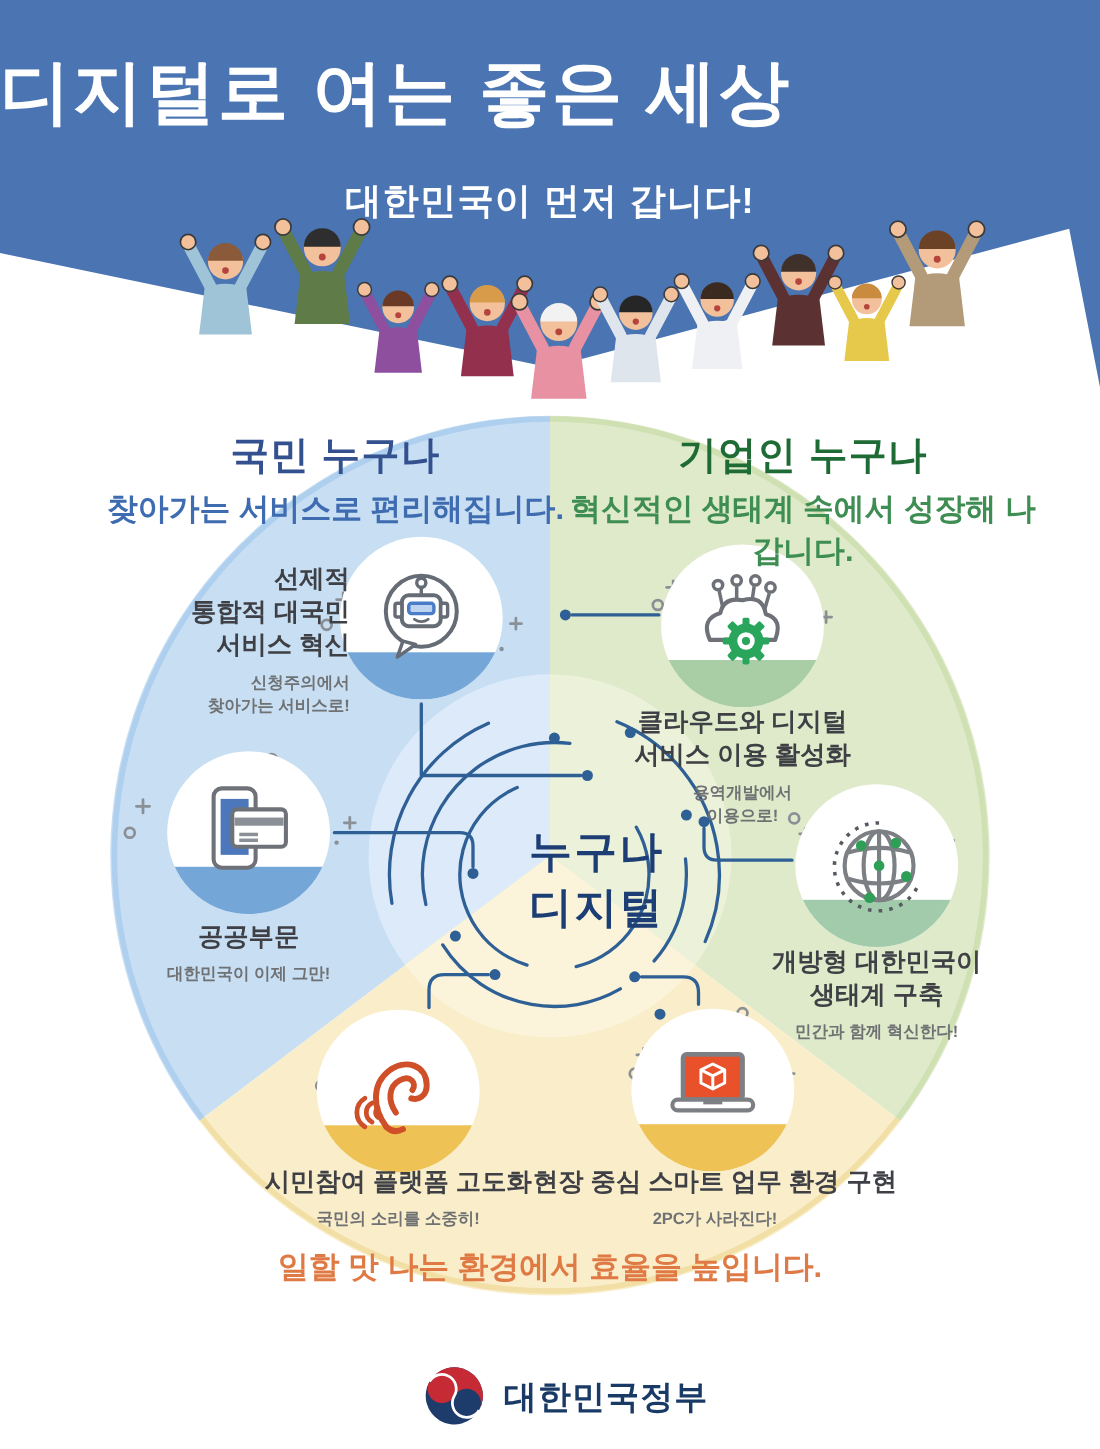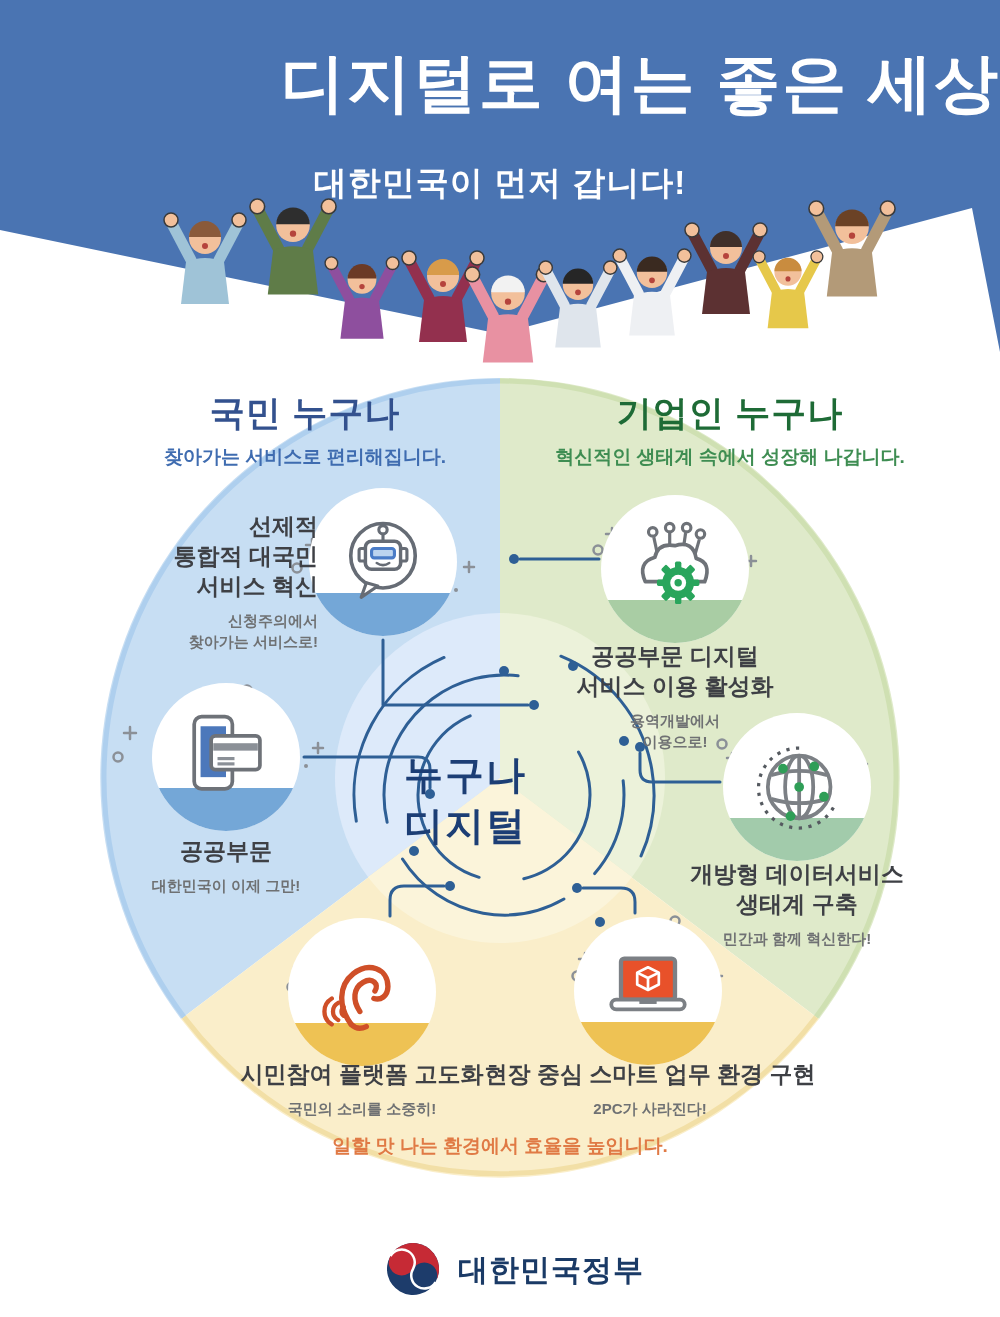--- a/index.html
+++ b/index.html
@@ -3,31 +3,31 @@
 <meta charset="utf-8">
 <style>
   html,body{margin:0;padding:0;background:#ffffff;}
   #poster{
     position:relative;width:1000px;height:1317px;overflow:hidden;background:#ffffff;
     font-family:"Liberation Sans","DejaVu Sans",sans-serif;
   }
   .abs{position:absolute;}
   
   #header-title{
-    left:0;top:40px;width:1000px;text-align:right;color:#ffffff;
+    left:0;top:40px;width:1000px;text-align:left;color:#ffffff;
     font-size:64px;font-weight:900;letter-spacing:2px;z-index:3;
   }
   #header-subtitle{
     left:0;top:138px;width:1000px;text-align:center;color:#ffffff;
     font-size:33px;font-weight:700;letter-spacing:1px;z-index:3;margin-top:23px;
   }
   
   .section-head{z-index:4;text-align:center;}
   .section-head .s-title{font-size:35px;font-weight:800;letter-spacing:1px;}
-  .section-head .s-sub{font-size:19px;font-weight:700;margin-top:7px;}
+  .section-head .s-sub{font-size:28px;font-weight:700;margin-top:7px;}
   #sec-citizen{left:95px;top:390px;width:420px;}
   #sec-citizen .s-title{color:#33518e;}
   #sec-citizen .s-sub{color:#3f6cb0;}
   #sec-business{left:515px;top:390px;width:430px;}
   #sec-business .s-title{color:#1e6b36;}
   #sec-business .s-sub{color:#3e8d52;}
   #sec-official{left:250px;top:1126px;width:500px;}
   #sec-official .s-title{color:#e4572b;}
   #sec-official .s-sub{color:#e0ençā7a45;}
   #sec-official .s-sub{color:#e07a45;}
@@ -40,21 +40,21 @@
   .band{position:absolute;left:0;right:0;bottom:0;height:29%;}
   .item-circle svg{position:relative;z-index:1;}
   
   .item-label{z-index:3;}
   .i-title{font-size:23px;font-weight:800;color:#3e4045;line-height:1.3;}
   .i-note{font-size:15px;font-weight:600;color:#6f7173;line-height:1.4;margin-top:8px;}
   .t-center{text-align:center;}
   .t-right{text-align:right;}
   
   #center-label{
-    left:404px;top:750px;width:200px;text-align:left;z-index:3;
+    left:404px;top:750px;width:200px;text-align:right;z-index:3;
     color:#1c3e75;font-size:39px;font-weight:900;line-height:1.3;letter-spacing:2px;
   }
   
   #footer{left:0;top:1236px;width:1000px;height:70px;z-index:3;}
   #gov-emblem{position:absolute;left:382px;top:2px;}
   #gov-name{position:absolute;left:458px;top:14px;font-size:30px;font-weight:800;color:#1a3a66;letter-spacing:1px;}
   svg{display:block;}
 </style>
 </head>
 <body>
@@ -391,41 +391,41 @@
       <span style="display:block">서비스 혁신</span>
     </div>
     <div class="i-note">
       <span style="display:block">신청주의에서</span>
       <span style="display:block">찾아가는 서비스로!</span>
     </div>
   </div>
 
   <div class="abs item-label t-center" style="left:545px;top:642px;width:260px;">
     <div class="i-title">
-      <span style="display:block">공공부문 디지털</span>
+      <span style="display:block">클라우드와 디지털</span>
       <span style="display:block">서비스 이용 활성화</span>
     </div>
     <div class="i-note">
       <span style="display:block">용역개발에서</span>
       <span style="display:block">이용으로!</span>
     </div>
   </div>
 
   <div class="abs item-label t-center" style="left:106px;top:837px;width:240px;">
     <div class="i-title">
       <span style="display:block">공공부문</span>
     </div>
     <div class="i-note">
       <span style="display:block">대한민국이 이제 그만!</span>
     </div>
   </div>
 
   <div class="abs item-label t-center" style="left:667px;top:860px;width:260px;">
     <div class="i-title">
-      <span style="display:block">개방형 데이터서비스</span>
+      <span style="display:block">개방형 대한민국이</span>
       <span style="display:block">생태계 구축</span>
     </div>
     <div class="i-note">
       <span style="display:block">민간과 함께 혁신한다!</span>
     </div>
   </div>
 
   <div class="abs item-label t-center" style="left:212px;top:1060px;width:300px;">
     <div class="i-title">
       <span style="display:block">시민참여 플랫폼 고도화</span>

